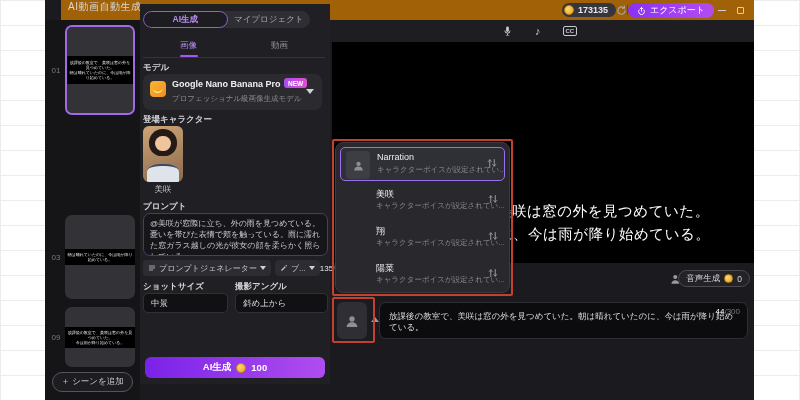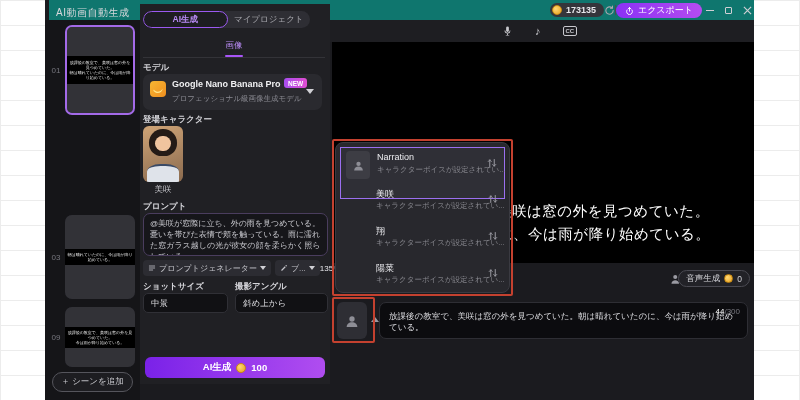--- a/index.html
+++ b/index.html
@@ -8,21 +8,21 @@
     font-family:"Liberation Sans","DejaVu Sans",sans-serif;
     background:#ffffff;
     background-image:linear-gradient(#ececec 1px,transparent 1px),
                      linear-gradient(90deg,#ececec 1px,transparent 1px);
     background-size:47px 25px;
     position:relative;
   }
   .window { position:absolute; left:45px; top:0; width:709px; height:400px; background:#1b1b1f; overflow:hidden; }
 
   
-  .titlebar { position:absolute; left:4px; top:0; width:100%; height:20px; background:#0f766e; display:flex; align-items:flex-end; }
+  .titlebar { position:absolute; left:16px; top:0; width:100%; height:20px; background:#a16207; display:flex; align-items:flex-start; }
   .titlebar .title { color:#d8d8dc; font-size:10px; padding-left:7px; letter-spacing:.5px; }
   .tb-right { position:absolute; right:0; top:0; height:20px; display:flex; align-items:center; padding-right:6px; }
   .coin-pill { display:flex; align-items:center; gap:4px; background:#35353b; border-radius:9px; height:14px; padding:0 8px 0 2px; }
   .coin { width:10px; height:10px; border-radius:50%; background:radial-gradient(circle at 35% 35%,#ffd873,#e8a020); border:1px solid #c98a10; flex:none; }
   .coin.small { width:9px; height:9px; }
   .coin-pill span { color:#e8e8ec; font-size:9px; font-weight:bold; }
   .tb-divider { width:1px; height:10px; background:#4a4a50; }
   .export-btn { display:flex; align-items:center; gap:4px; height:15px; padding:0 9px; border-radius:9px; background:linear-gradient(90deg,#8b31f5,#b44cf0); color:#fff; font-size:9px; }
   .win-ctl { display:flex; align-items:center; gap:11px; margin-left:4px; }
   .ctl-min { width:8px; height:1px; background:#cfcfd4; }
@@ -83,21 +83,21 @@
   .voicegen-pill { position:absolute; right:4px; top:7px; height:17px; border:1px solid #4a4a52; border-radius:9px; background:#222227; display:flex; align-items:center; gap:4px; padding:0 7px; color:#d4d4d9; font-size:8.5px; }
 
   .avatar-btn { position:absolute; left:292px; top:302px; width:30px; height:37px; background:#2e2e34; border-radius:6px; display:flex; align-items:center; justify-content:center; }
   .caret-up { position:absolute; left:326px; top:317px; width:0; height:0; border-left:4px solid transparent; border-right:4px solid transparent; border-bottom:5px solid #9a9aa2; }
   .narr-input { position:absolute; left:334px; top:302px; width:369px; height:37px; background:#0c0c0f; border:1px solid #2e2e34; border-radius:7px; padding:8px 9px 0; color:#dcdce0; font-size:8.5px; line-height:11px; }
   .narr-counter { position:absolute; right:7px; top:3px; font-size:8px; color:#fff; }
   .narr-counter .max { color:#77777e; }
 
   
   .voice-panel { position:absolute; left:290px; top:142px; width:175px; height:151px; background:#28282d; border:1px solid #3a3a41; border-radius:8px; padding:4px; }
-  .voice-row { position:absolute; left:4px; width:165px; height:52px; border-radius:0; }
+  .voice-row { position:absolute; left:4px; width:165px; height:34px; border-radius:5px; }
   .voice-row.selected { border:1.5px solid #9b6ff0; background:#2f2f36; }
   .v-avatar { position:absolute; left:5px; top:3px; width:24px; height:28px; border-radius:4px; overflow:hidden; }
   .v-name { position:absolute; left:36px; top:4px; color:#ececf0; font-size:9px; }
   .v-desc { position:absolute; left:36px; top:17px; color:#88888f; font-size:7.5px; white-space:nowrap; }
   .v-swap { position:absolute; right:6px; top:9px; }
 
   
   .avchar { position:relative; background:linear-gradient(160deg,#cfa477,#8a6a4e); }
   .avchar .hair { position:absolute; top:5%; left:16%; width:68%; height:48%; border-radius:50% 50% 46% 46%; background:#241b16; }
   .avchar .face { position:absolute; top:17%; left:31%; width:38%; height:28%; border-radius:50%; background:#f0c49e; }
@@ -192,20 +192,23 @@
 
     <div class="seg">
       <div class="seg-item active">AI生成</div>
       <div class="seg-item">マイプロジェクト</div>
     </div>
 
     <div class="subtabs">
       <div class="subtab active">
         <span>画像</span>
         <span class="uline"></span>
+      </div>
+      <div class="subtab">
+        <span>動画</span>
       </div>
     </div>
     <div class="panel-divider"></div>
 
     <div class="sec-label" style="top:58px;">モデル</div>
     <div class="model-box">
       <span class="banana">
         <svg width="14" height="14" viewBox="0 0 24 24">
             <path d="M5 13c3 5 11 5 15-2-1 8-10 11-16 4z" fill="#fde68a"></path>
           </svg>

